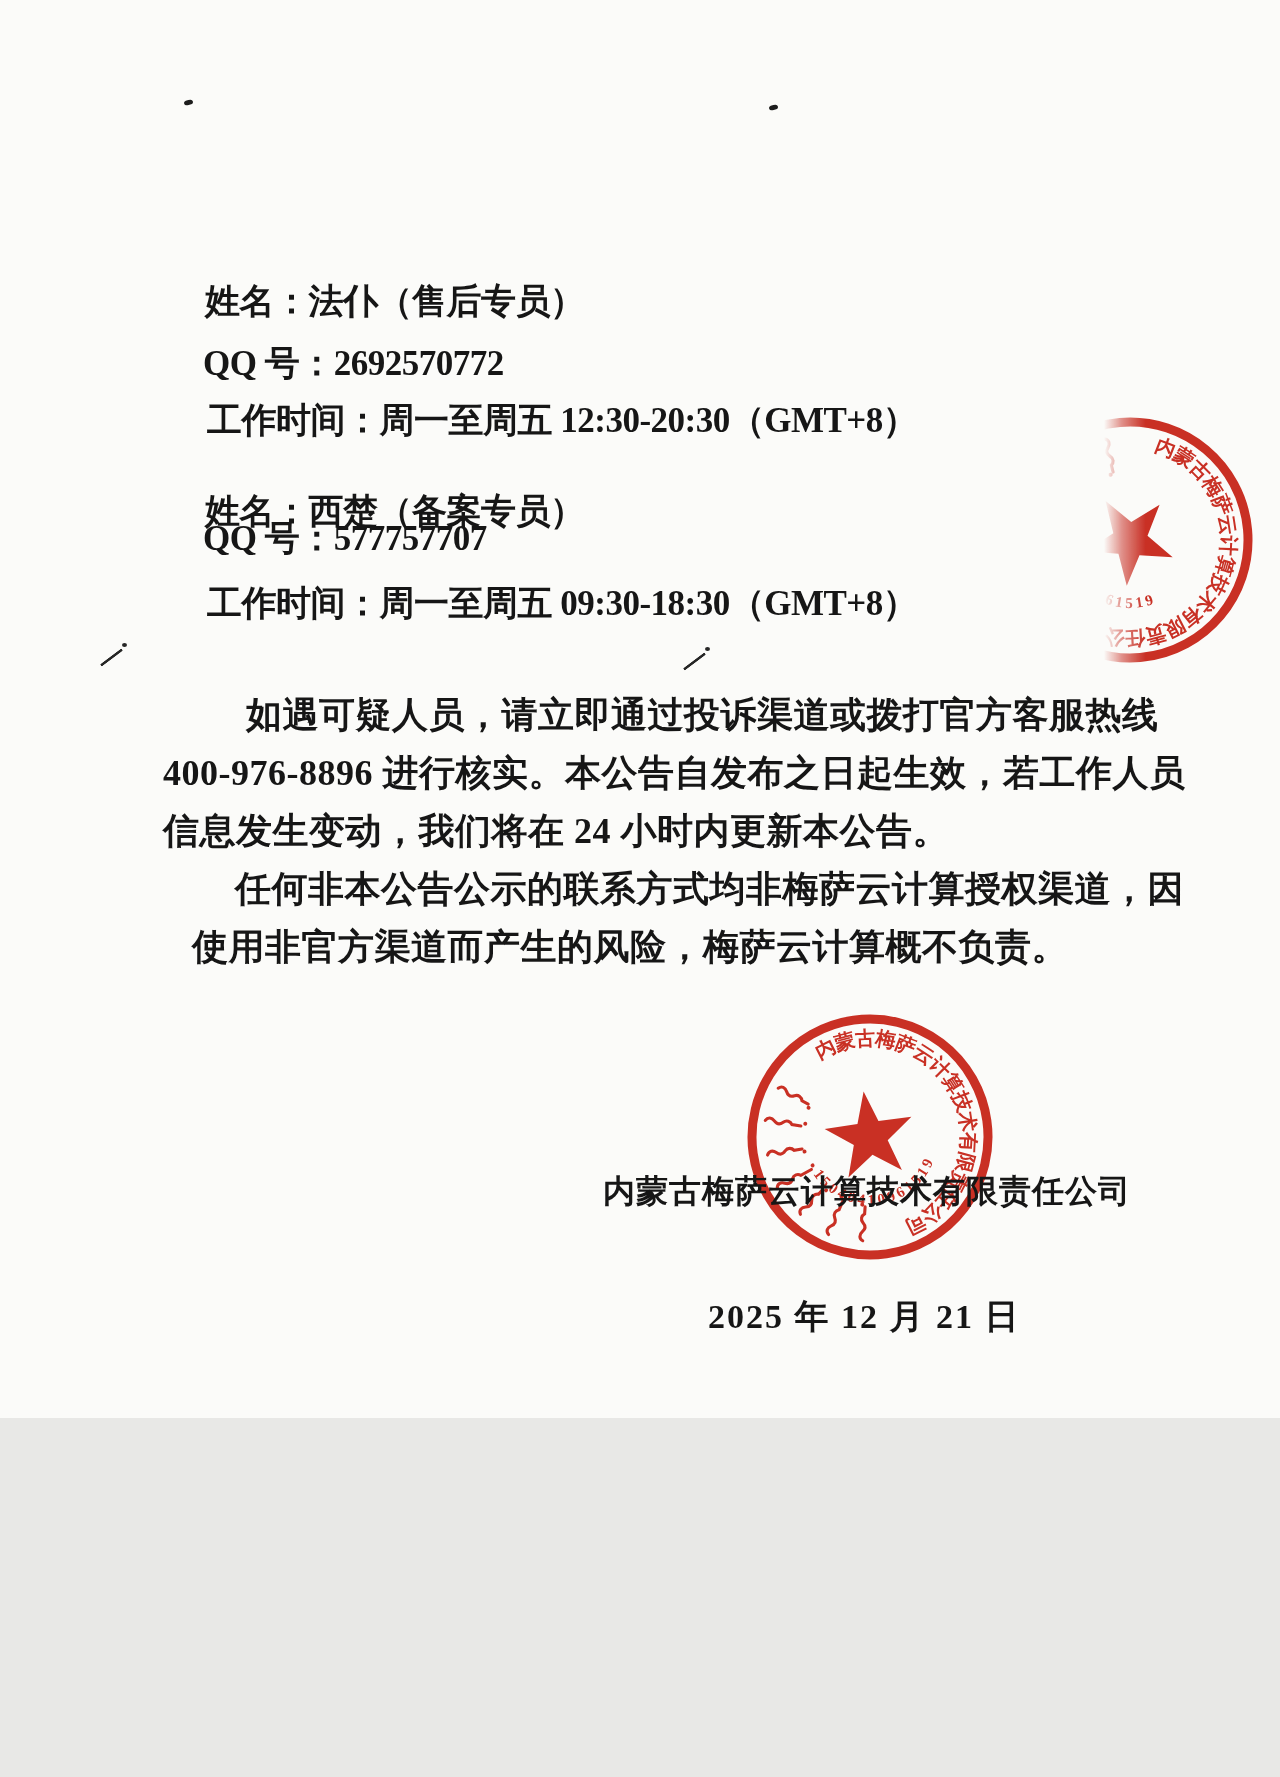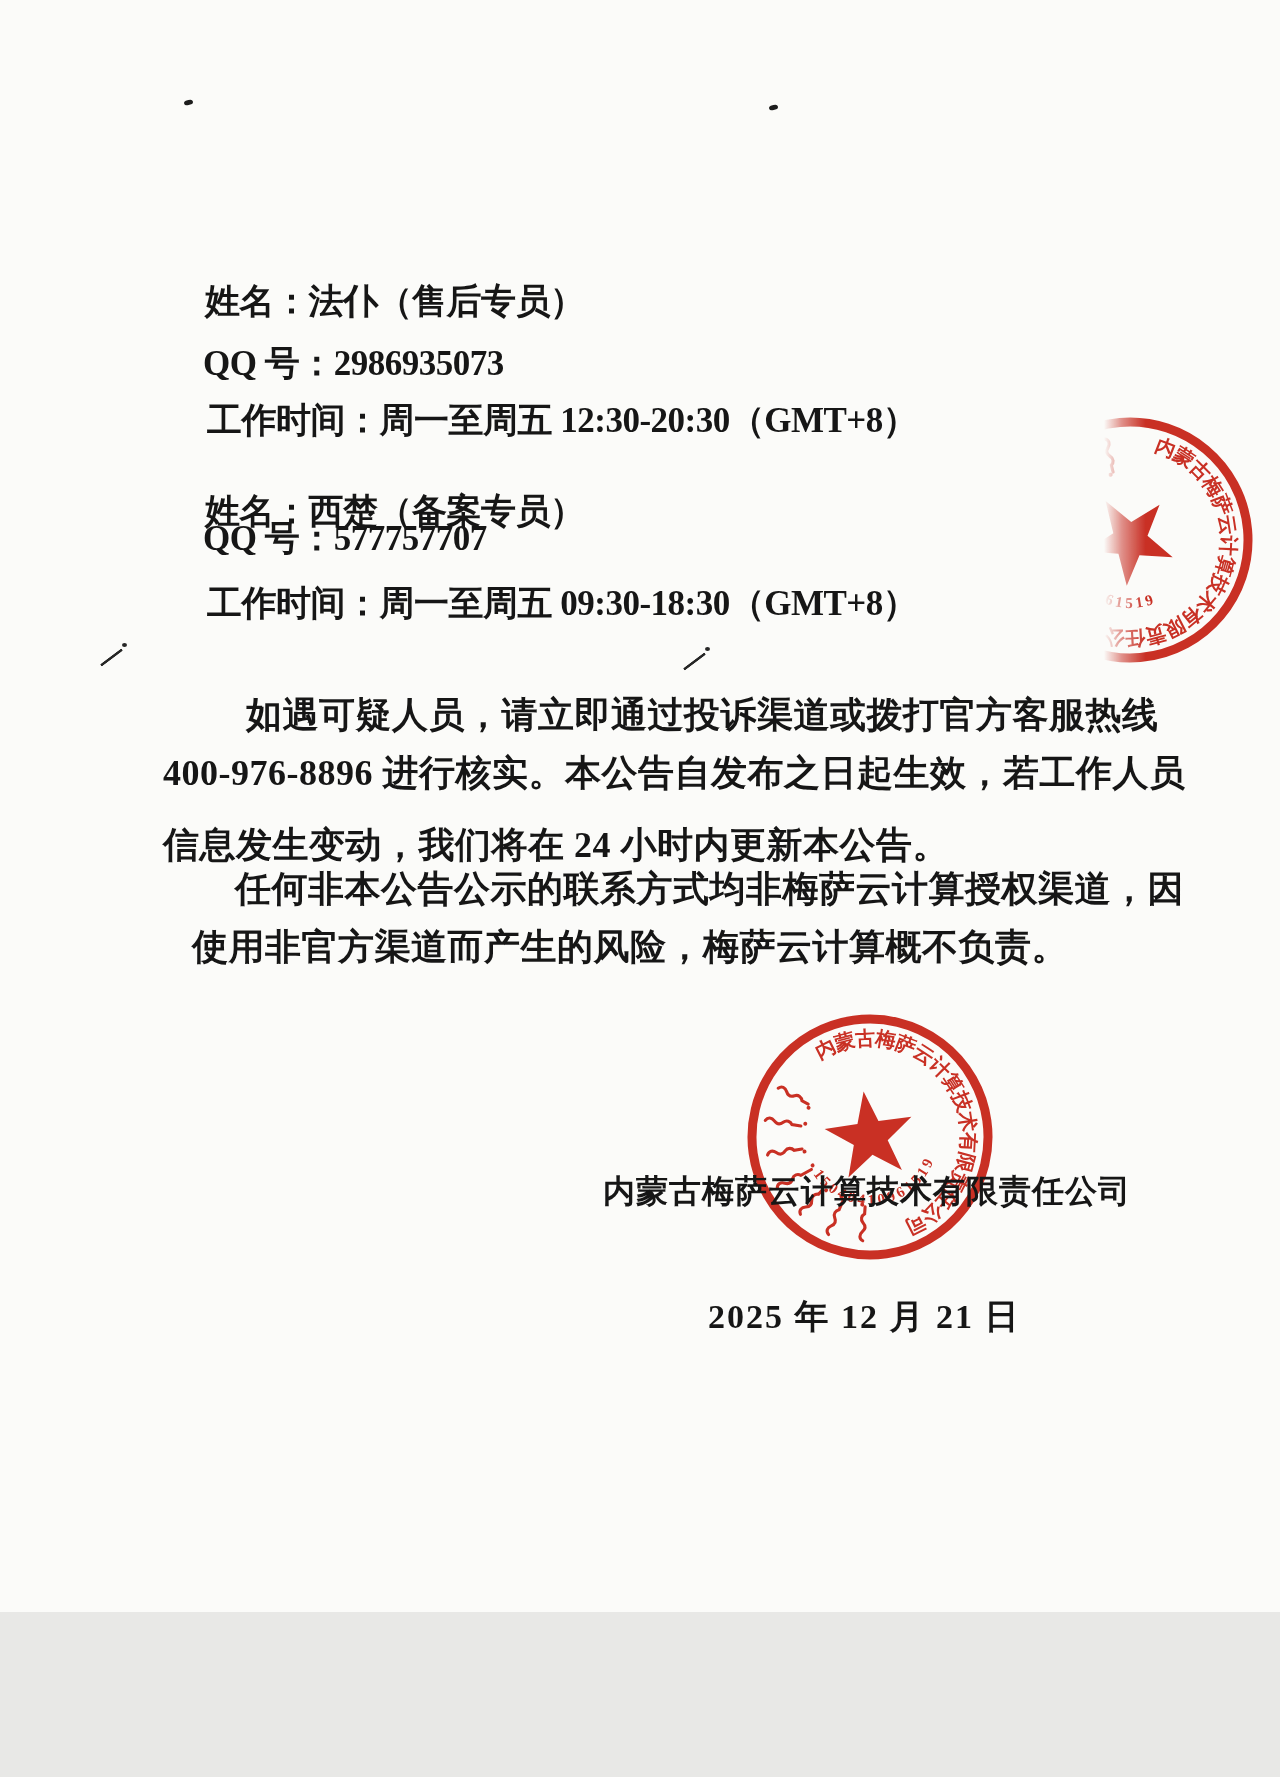--- a/index.html
+++ b/index.html
@@ -3,21 +3,21 @@
 <meta charset="utf-8">
 <style>
   :root{
     --seal-red:#c82014;
     --ink:#161616;
     --paper:#fbfbf9;
   }
   html,body{margin:0;padding:0;background:#e8e8e6;}
   .page{
     position:relative;
-    width:1280px;height:1612px;
+    width:1280px;height:1418px;
     margin:0 auto;
     background:var(--paper);
     overflow:hidden;
     font-family:"Liberation Serif","DejaVu Serif",serif;
     color:var(--ink);
   }
   .line{position:absolute;white-space:nowrap;}
   .contact{font-size:35px;letter-spacing:-0.5px;font-weight:600;}
   .body-line{font-size:36px;letter-spacing:0.5px;font-weight:600;}
   .sig{font-size:32px;letter-spacing:1px;font-weight:600;}
@@ -52,40 +52,40 @@
 </head>
 <body>
 
 <div class="page">
 
   <div class="pencil-dot" style="left:184px;top:100px;width:9px;height:5px;"></div>
   <div class="pencil-dot" style="left:769px;top:105px;width:9px;height:5px;"></div>
 
   <div class="txt-layer">
     <div class="line contact" style="left:205px;top:278px;">姓名：法仆（售后专员）</div>
-    <div class="line contact" style="left:203px;top:340px;">QQ 号：2986935073</div>
+    <div class="line contact" style="left:203px;top:340px;">QQ 号：2692570772</div>
     <div class="line contact" style="left:207px;top:397px;">工作时间：周一至周五  12:30-20:30（GMT+8）</div>
     <div class="line contact" style="left:205px;top:452px;margin-top:36px;">姓名：西楚（备案专员）</div>
     <div class="line contact" style="left:203px;top:515px;">QQ 号：577757707</div>
     <div class="line contact" style="left:207px;top:580px;">工作时间：周一至周五  09:30-18:30（GMT+8）</div>
   </div>
 
   <div class="check" style="left:98px;top:642px;">
     <div class="stroke"></div>
     <div class="dot"></div>
   </div>
   <div class="check" style="left:681px;top:646px;">
     <div class="stroke"></div>
     <div class="dot"></div>
   </div>
 
   <div class="txt-layer">
     <div class="line body-line" style="left:246px;top:691px;">如遇可疑人员，请立即通过投诉渠道或拨打官方客服热线</div>
     <div class="line body-line" style="left:163px;top:749px;text-align:center;">400-976-8896 进行核实。本公告自发布之日起生效，若工作人员</div>
-    <div class="line body-line" style="left:163px;top:807px;margin-top:14px;">信息发生变动，我们将在 24 小时内更新本公告。</div>
+    <div class="line body-line" style="left:163px;top:807px;">信息发生变动，我们将在 24 小时内更新本公告。</div>
     <div class="line body-line" style="left:235px;top:865px;">任何非本公告公示的联系方式均非梅萨云计算授权渠道，因</div>
     <div class="line body-line" style="left:163px;top:923px;margin-left:29px;">使用非官方渠道而产生的风险，梅萨云计算概不负责。</div>
   </div>
 
   <div class="txt-layer">
     <div class="line sig" style="left:603px;top:1170px;">内蒙古梅萨云计算技术有限责任公司</div>
     <div class="line date" style="left:708px;top:1294px;">2025 年 12 月 21 日</div>
   </div>
 
   <svg class="seal" style="left:740px;top:1007px;width:260px;height:260px;" viewBox="-130 -130 260 260">

